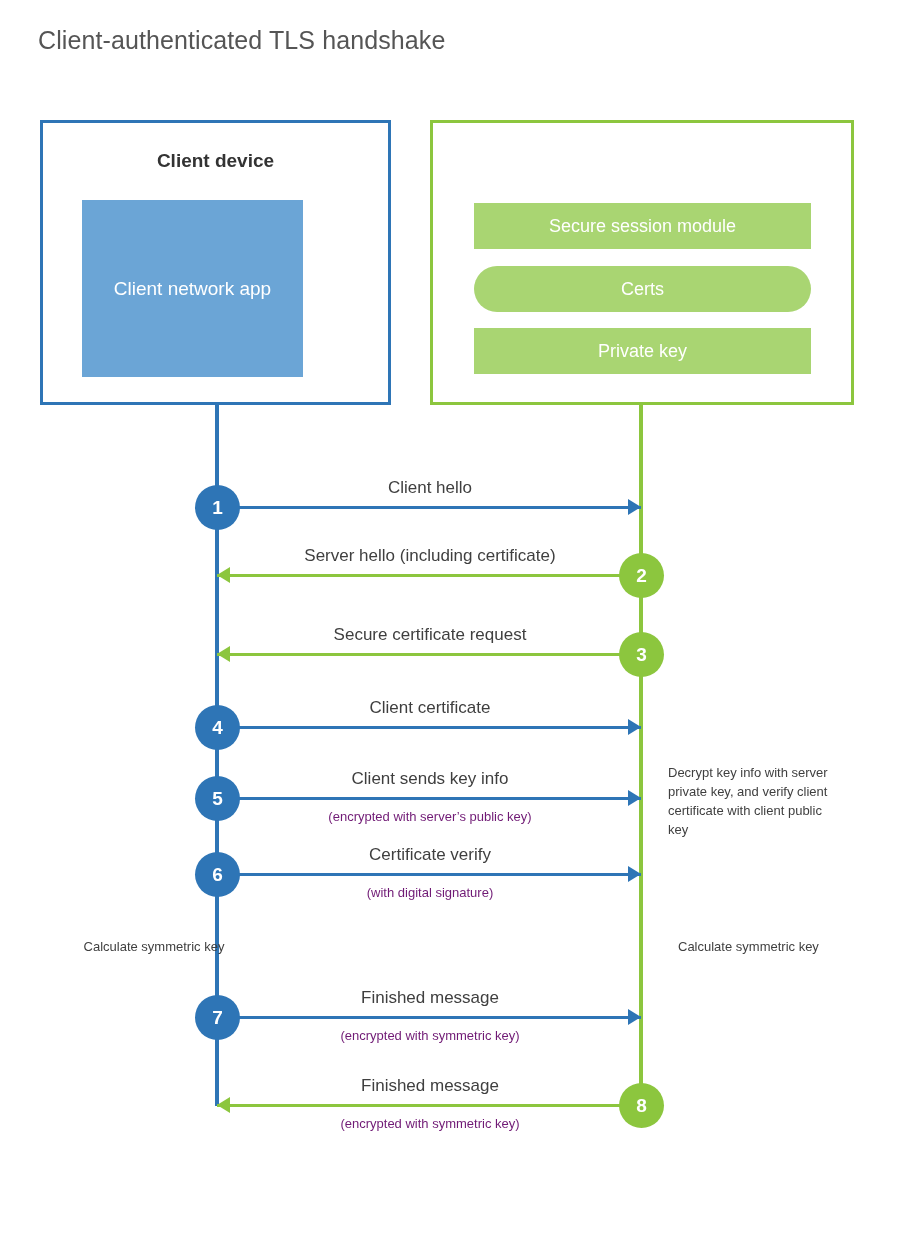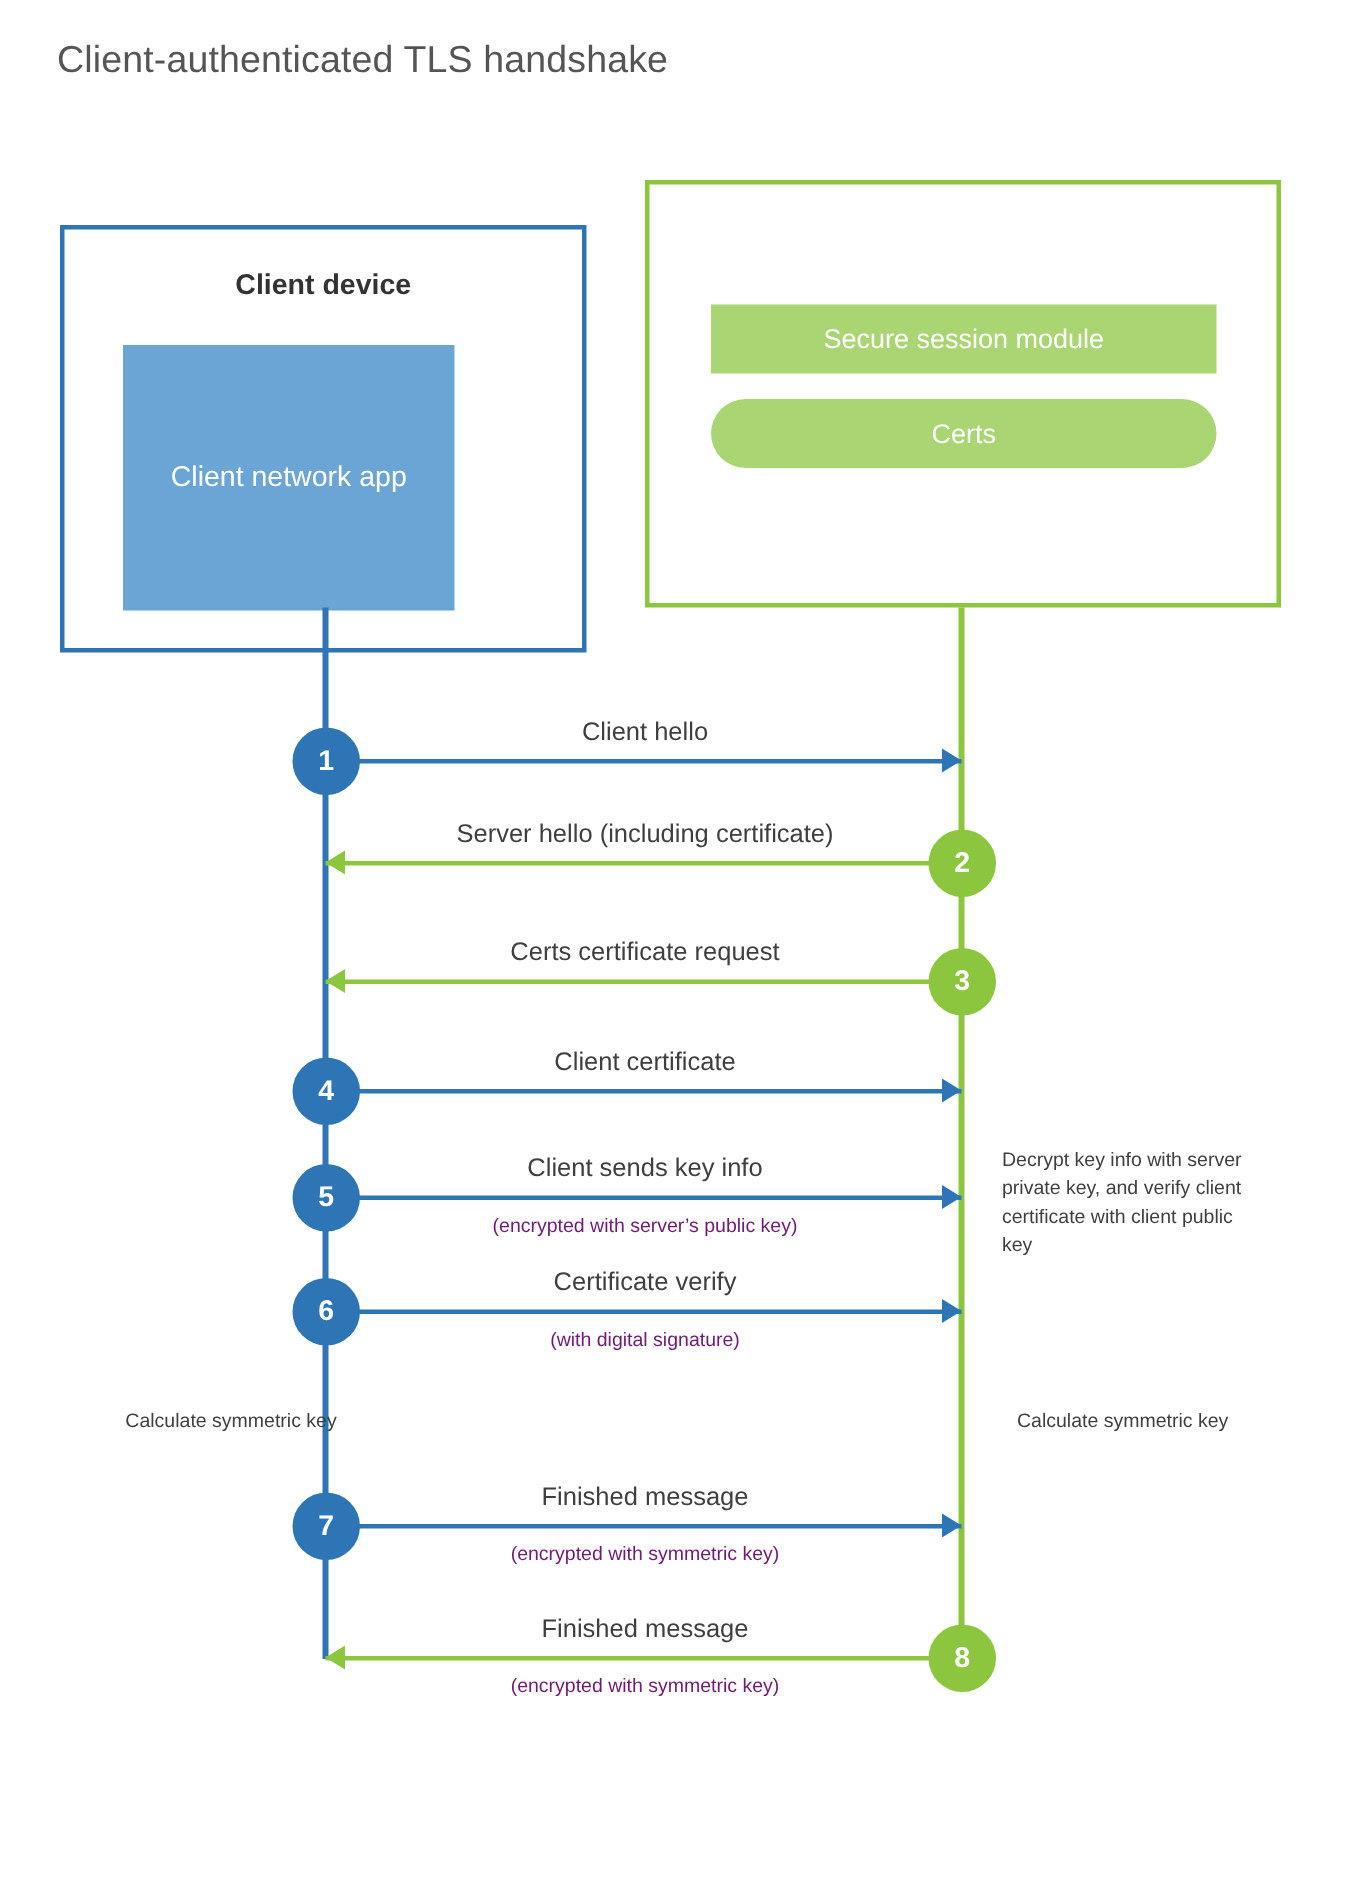--- a/index.html
+++ b/index.html
@@ -36,21 +36,20 @@
     position: absolute;
     background: #ffffff;
     box-sizing: border-box;
   }
   .entity-box.client {
     left: 40px;
     top: 120px;
     width: 351px;
     height: 285px;
     border: 3px solid #2e75b6;
-    margin-top: 30px;
   }
   .entity-box.server {
     left: 430px;
     top: 120px;
     width: 424px;
     height: 285px;
     border: 3px solid #8cc63e;
   }
   .entity-title {
     position: absolute;
@@ -180,20 +179,21 @@
   <div class="page-title">Client-authenticated TLS handshake</div>
 
   <div class="entity-box client">
     <div class="entity-title">Client device</div>
     <div class="client-app">Client network app</div>
   </div>
 
   <div class="entity-box server">
     <div class="server-module m0">Secure session module</div>
     <div class="server-module m1">Certs</div>
+    <div class="server-module m2">Private key</div>
   </div>
 
   <div class="lifeline client-line"></div>
   <div class="lifeline server-line"></div>
 
   <div class="side-note right-note" style="left:668px; top:764px; width:162px;">Decrypt key info with server private key, and verify client certificate with client public key</div>
   <div class="side-note left-note" style="left:75px; top:938px; width:158px;">Calculate symmetric key</div>
   <div class="side-note right-note" style="left:678px; top:938px; width:150px;">Calculate symmetric key</div>
 
   <div id="steps-layer">
@@ -201,21 +201,21 @@
       <div class="arrow-head right blue" style="top: 499px; left: 628px;"></div>
       <div class="step-circle blue" style="top: 485px;">1</div>
       <div class="msg-label" style="left: 240px; width: 380px; top: 478px;">Client hello</div>
       <div class="arrow-line green" style="left: 217px; top: 574px; width: 424px;"></div>
       <div class="arrow-head left green" style="top: 567px; left: 217px;"></div>
       <div class="step-circle green" style="top: 553px;">2</div>
       <div class="msg-label" style="left: 240px; width: 380px; top: 546px;">Server hello (including certificate)</div>
       <div class="arrow-line green" style="left: 217px; top: 653px; width: 424px;"></div>
       <div class="arrow-head left green" style="top: 646px; left: 217px;"></div>
       <div class="step-circle green" style="top: 632px;">3</div>
-      <div class="msg-label" style="left: 240px; width: 380px; top: 625px;">Certs certificate request</div>
+      <div class="msg-label" style="left: 240px; width: 380px; top: 625px;">Secure certificate request</div>
       <div class="arrow-line blue" style="left: 217px; top: 726px; width: 424px;"></div>
       <div class="arrow-head right blue" style="top: 719px; left: 628px;"></div>
       <div class="step-circle blue" style="top: 705px;">4</div>
       <div class="msg-label" style="left: 240px; width: 380px; top: 698px;">Client certificate</div>
       <div class="arrow-line blue" style="left: 217px; top: 797px; width: 424px;"></div>
       <div class="arrow-head right blue" style="top: 790px; left: 628px;"></div>
       <div class="step-circle blue" style="top: 776px;">5</div>
       <div class="msg-label" style="left: 240px; width: 380px; top: 769px;">Client sends key info</div>
       <div class="msg-sublabel" style="left: 240px; width: 380px; top: 809px;">(encrypted with server’s public key)</div>
       <div class="arrow-line blue" style="left: 217px; top: 873px; width: 424px;"></div>

